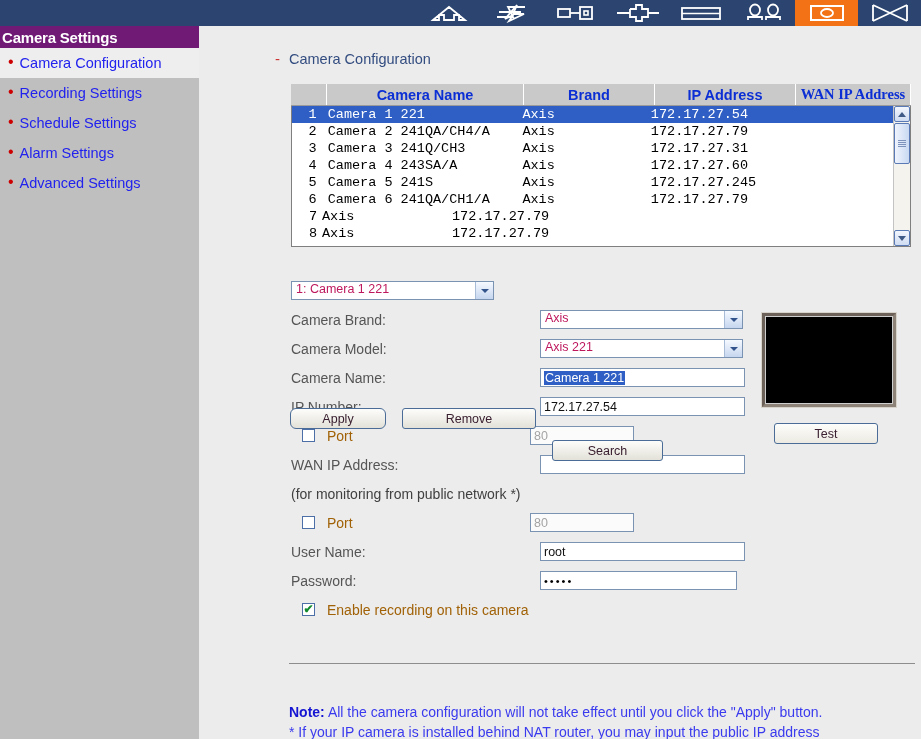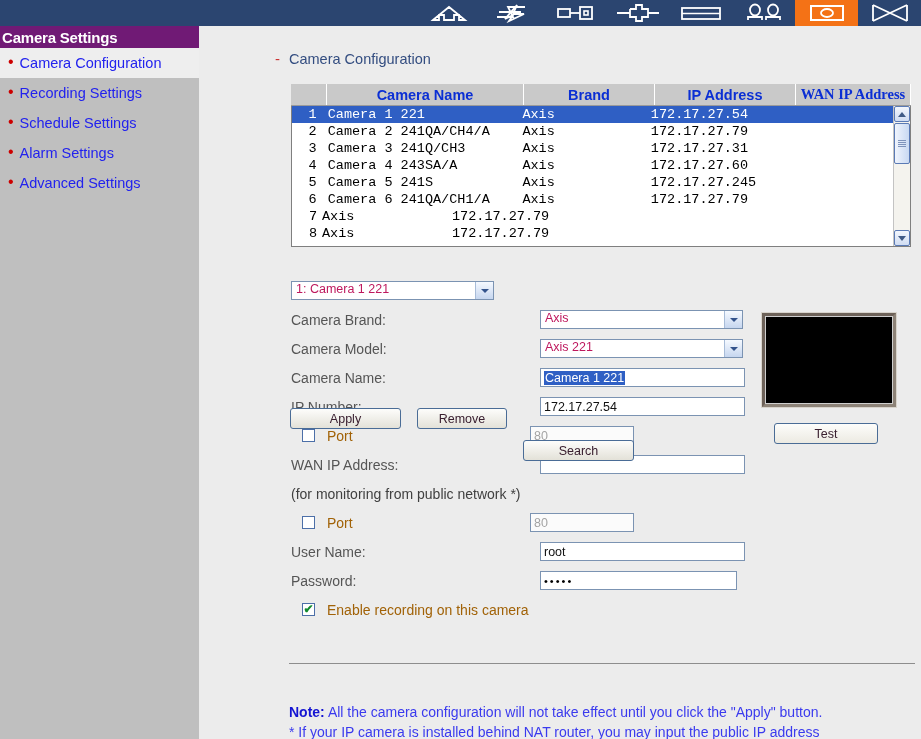--- a/index.html
+++ b/index.html
@@ -205,22 +205,22 @@
   }
   .btn{
     height:21px;
     border:1px solid #4a6c96;
     background:linear-gradient(to bottom,#fdfdfb,#e3e1d8);
     box-sizing:border-box;border-radius:3px;
     display:flex;align-items:center;justify-content:center;
     font-size:12.5px;color:#3a2030;
     margin-right:16px;
   }
-  .btn.apply{width:111px;}
-  .btn.remove{width:90px;}
+  .btn.apply{width:96px;border-radius:6px;}
+  .btn.remove{width:134px;}
   .btn.search{width:111px;margin-top:32px;}
 
   
   #preview{
     position:absolute;left:563px;top:287px;
     width:128px;height:88px;
     background:#000;
     border:3px solid;
     border-color:#6d6259 #8d8378 #8d8378 #6d6259;
     box-shadow:0 0 0 1px #d8d4cc;

